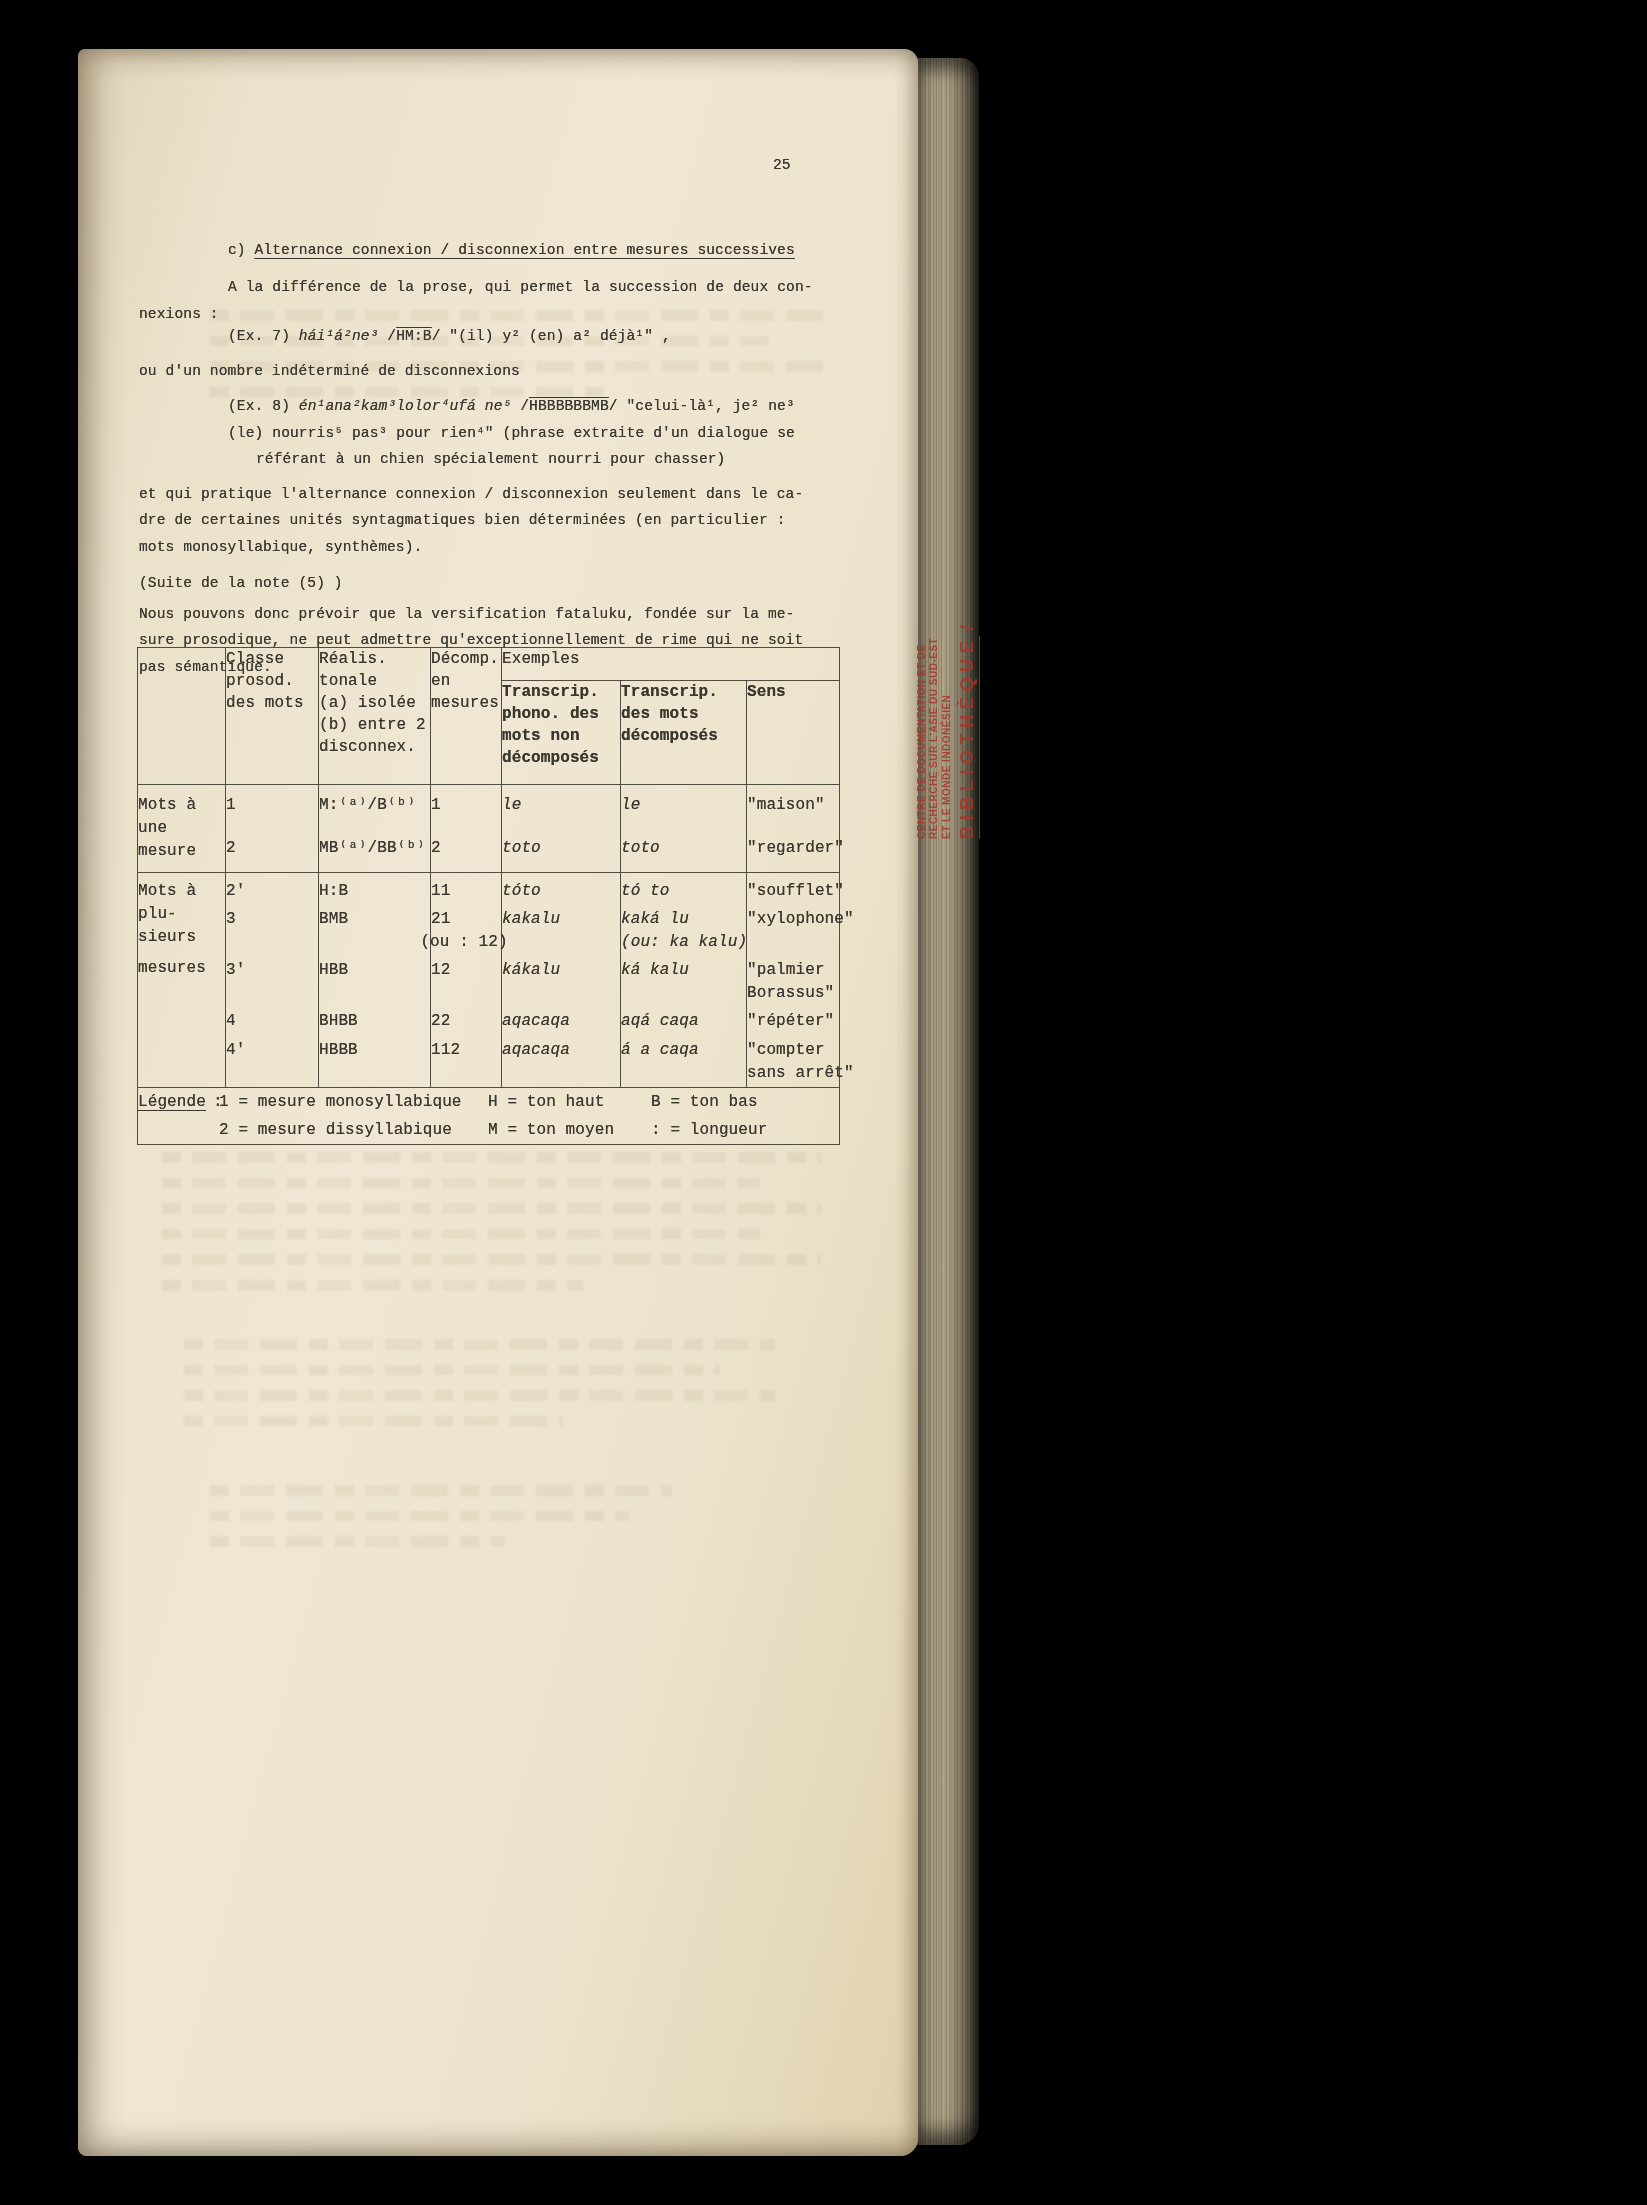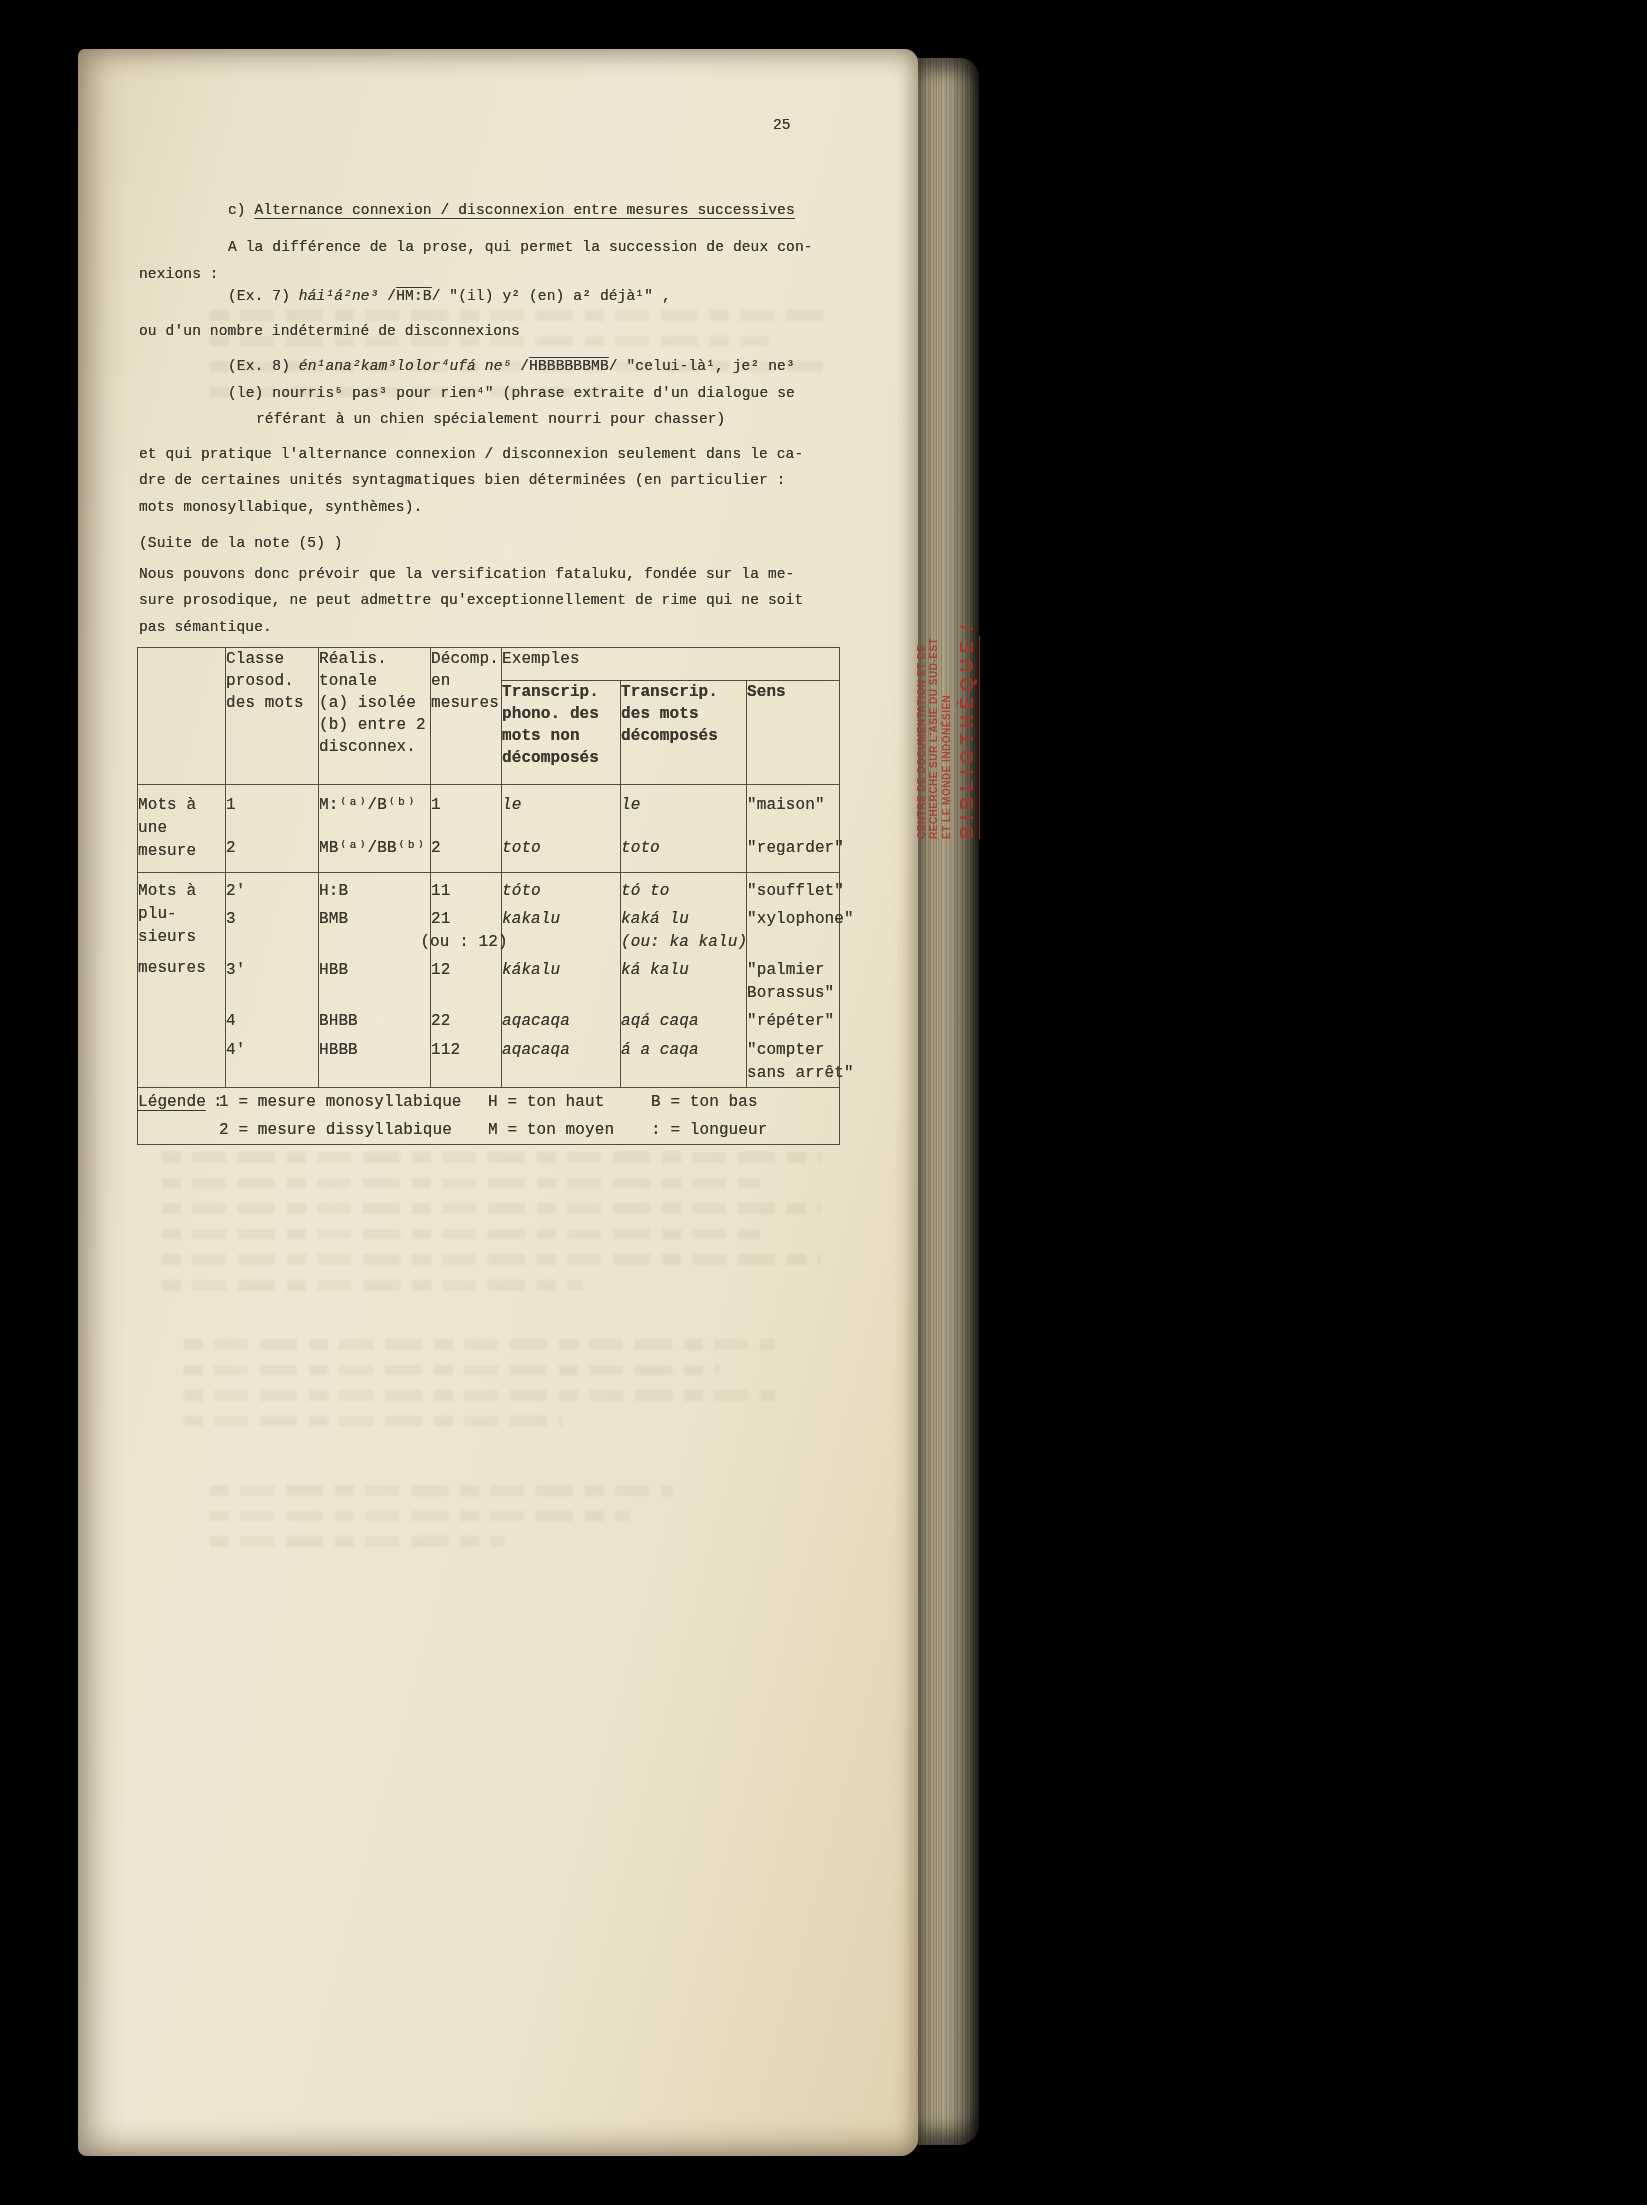--- a/index.html
+++ b/index.html
@@ -28,21 +28,21 @@
     box-shadow:
       inset 17.6px 0 30px rgba(70,52,28,.28),
       inset -7px 0 14px rgba(90,68,36,.20),
       inset 0 -14px 26.5px rgba(70,52,28,.22),
       inset 0 10.6px 21px rgba(70,52,28,.14),
       0 0 26.5px rgba(0,0,0,.8);
     font-family:"Liberation Mono","DejaVu Sans Mono","DejaVu Sans",monospace;
     font-size:14.6px;letter-spacing:0.1px;color:var(--ink);
     text-shadow:0 0 0.4px rgba(58,55,46,.85);
   }
-  .txt{position:absolute;z-index:2;line-height:26.5px;white-space:nowrap;}
+  .txt{position:absolute;z-index:2;line-height:26.5px;white-space:nowrap;margin-top:40px;}
   .u{text-decoration:underline;text-underline-offset:3.5px;text-decoration-thickness:1.1px;}
   .it{font-style:italic;}
   .prefix{margin-right:8.8px;}
   .formula{margin:0 8.8px;}
   .formula .ovl{text-decoration:overline;text-decoration-thickness:1.1px;}
 
   
   .ghost{position:absolute;z-index:1;filter:blur(1px);opacity:.42;}
   .ghost .gl{
     height:10.6px;margin-bottom:15px;

